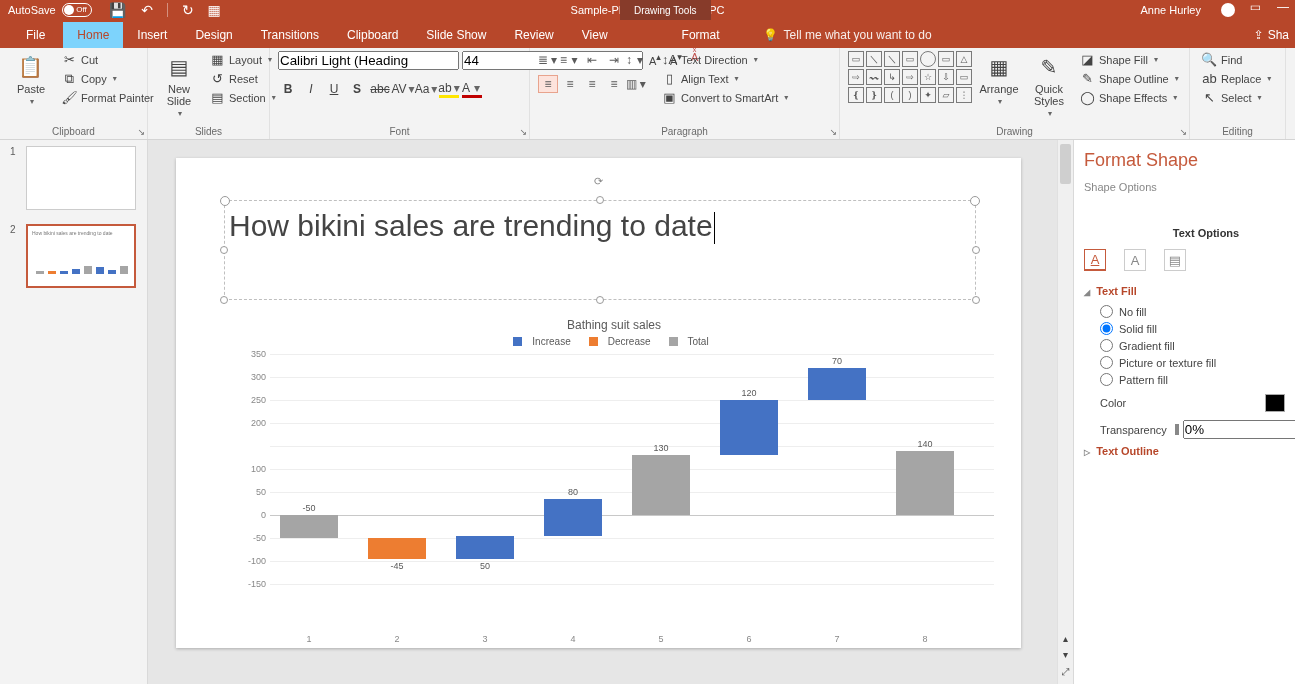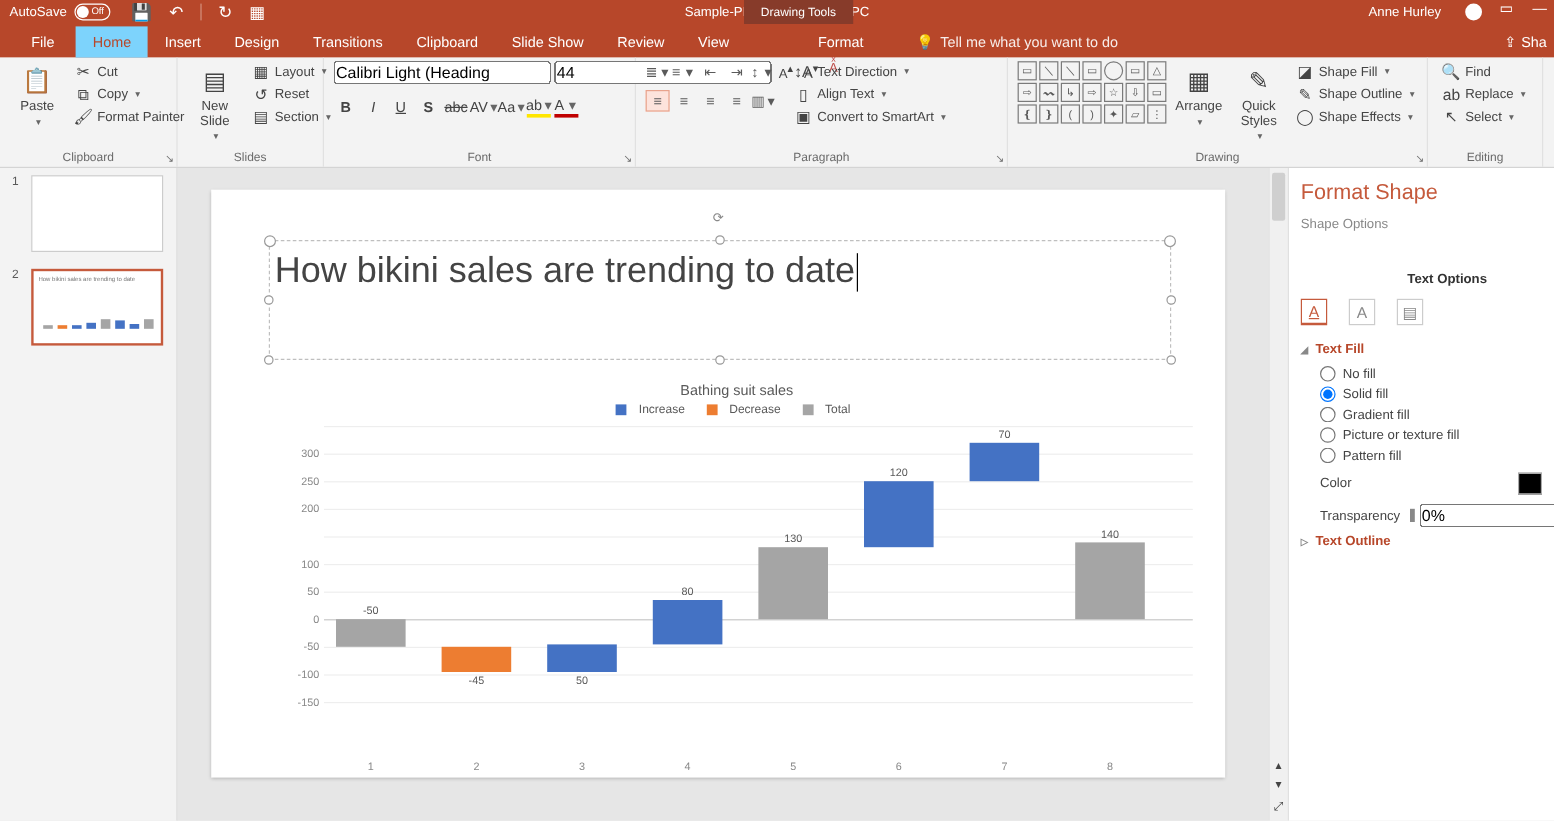--- a/index.html
+++ b/index.html
@@ -463,20 +463,23 @@
             </div>
             <div class="gridline" style="top: 46px;"></div>
             <div class="axis-y">
               <div class="tick" style="top: 46px;">250</div>
             </div>
             <div class="gridline" style="top: 23px;"></div>
             <div class="axis-y">
               <div class="tick" style="top: 23px;">300</div>
             </div>
             <div class="gridline" style="top: 0px;"></div>
+            <div class="axis-y">
+              <div class="tick" style="top: 0px;">350</div>
+            </div>
             <div class="barcol" style="left: 10px;">
               <div class="bar" style="top: 161px; height: 23px; background: rgb(165, 165, 165);"></div>
               <div class="lbl-top" style="top: 149px;">-50</div>
             </div>
             <div class="barcol" style="left: 98px;">
               <div class="bar" style="top: 184px; height: 20.7px; background: rgb(237, 125, 49);"></div>
               <div class="lbl-top" style="top: 206.7px;">-45</div>
             </div>
             <div class="barcol" style="left: 186px;">
               <div class="bar" style="top: 181.7px; height: 23px; background: rgb(68, 114, 196);"></div>

